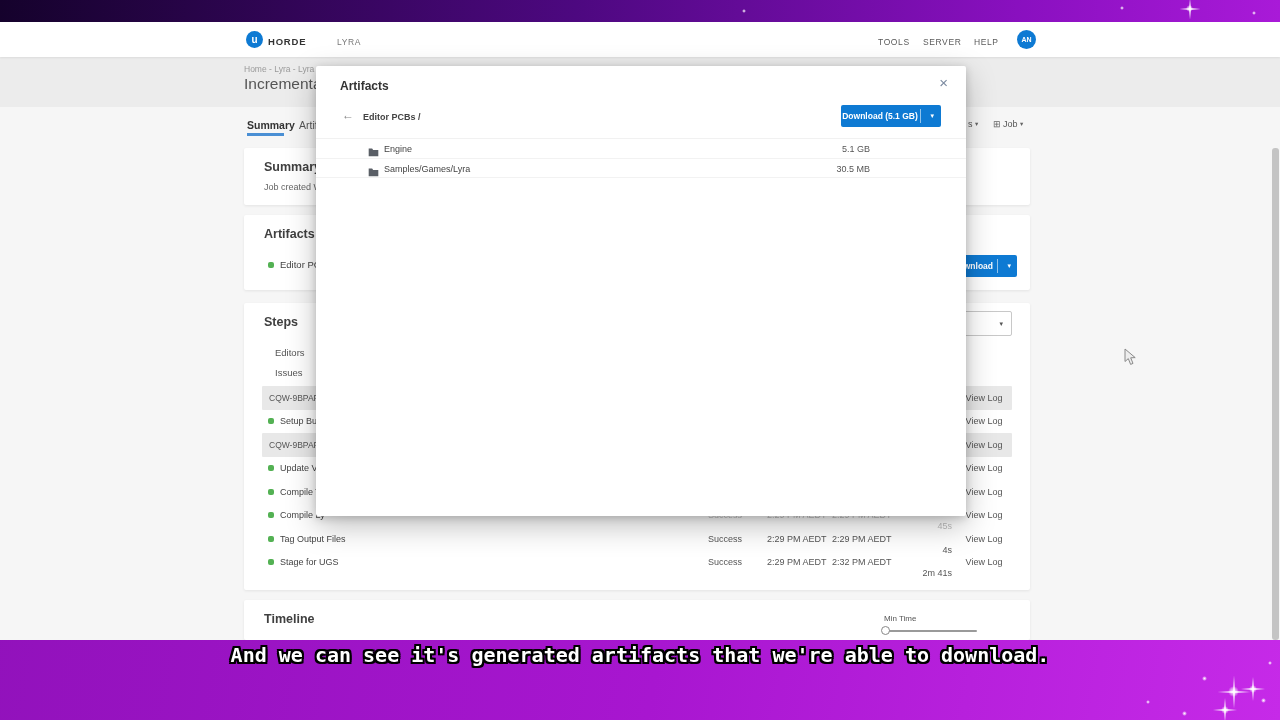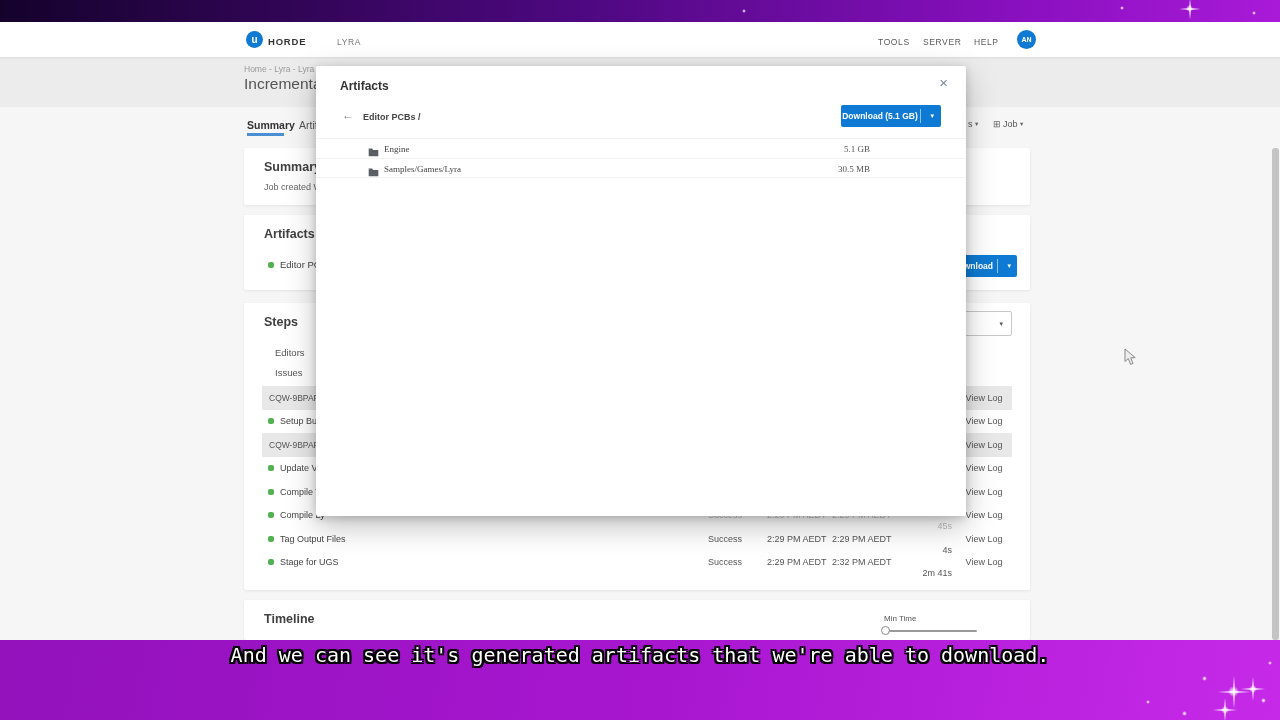--- a/index.html
+++ b/index.html
@@ -91,35 +91,35 @@
            border-radius:2px; box-shadow:0 10px 30px rgba(0,0,0,.25), 0 2px 8px rgba(0,0,0,.18); }
   .modal-title { position:absolute; left:24px; top:13px; font-size:12px; font-weight:bold; color:#333; }
   .modal-close { position:absolute; right:18px; top:8px; font-size:15px; color:#7b8aa0; cursor:pointer; }
   .back-arrow { position:absolute; left:26px; top:42px; font-size:12px; color:#888; cursor:pointer; }
   .modal-path { position:absolute; left:47px; top:46px; font-size:9px; font-weight:bold; color:#444; }
   .dl-btn { position:absolute; right:25px; top:39px; width:100px; height:22px; background:#0e7ad3;
             border-radius:2px; color:#fff; cursor:pointer; }
   .dl-btn .lbl { position:absolute; left:0; width:78px; top:6px; text-align:center; font-size:8.5px; font-weight:bold; }
   .dl-btn .div { position:absolute; right:20px; top:4px; width:1px; height:14px; background:rgba(255,255,255,.55); }
   .dl-btn .car { position:absolute; right:7px; top:7px; font-size:7px; }
-  .files { position:absolute; left:0; right:0; top:72px; border-top:1px solid #f1f1f1;font-family:Liberation Serif, serif; }
+  .files { position:absolute; left:0; right:0; top:72px; border-top:1px solid #f1f1f1; }
   .frow { position:relative; height:19.5px; border-bottom:1px solid #f2f2f2; }
   .frow .ficon { position:absolute; left:52px; top:4px; }
   .fname { position:absolute; left:68px; top:5px; font-size:9px; color:#444; }
   .fsize { position:absolute; right:96px; top:5px; font-size:9px; color:#555; }
 
   
   .cursor { position:absolute; left:1124px; top:326px; z-index:99; }
 
   
   .subs { position:absolute; left:0; top:640px; width:1280px; height:80px; text-align:center; z-index:10; }
   .sub-zh { font-size:26px; font-weight:bold; color:#fff; line-height:30px; letter-spacing:1px;
             font-family:"DejaVu Sans",sans-serif;
             text-shadow:-2px -2px 0 #000,2px -2px 0 #000,-2px 2px 0 #000,2px 2px 0 #000,0 2px 0 #000,2px 0 0 #000,0 -2px 0 #000,-2px 0 0 #000; }
-  .sub-en { margin-top:3px; font-size:20px; font-weight:normal; color:#fff; line-height:25px;
+  .sub-en { margin-top:3px; font-size:20px; font-weight:bold; color:#fff; line-height:25px;
             font-family:"DejaVu Sans Mono","Liberation Mono",monospace;
             text-shadow:-2px -2px 0 #000,2px -2px 0 #000,-2px 2px 0 #000,2px 2px 0 #000,0 2px 0 #000,2px 0 0 #000,0 -2px 0 #000,-2px 0 0 #000; }
 </style>
 </head>
 <body>
 
 <div class="frame">
 
   <div class="videobar">
     <div class="sparkle" style="left:742px;top:9px;width:4px;height:4px;"></div>

